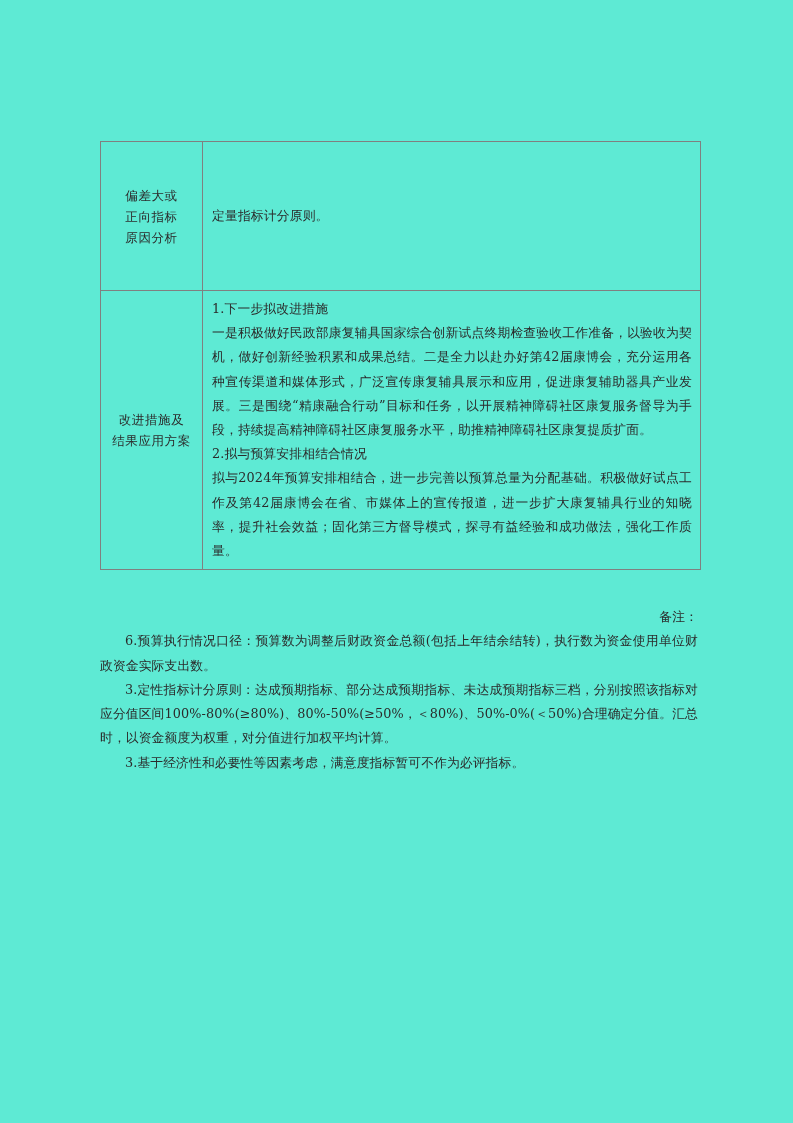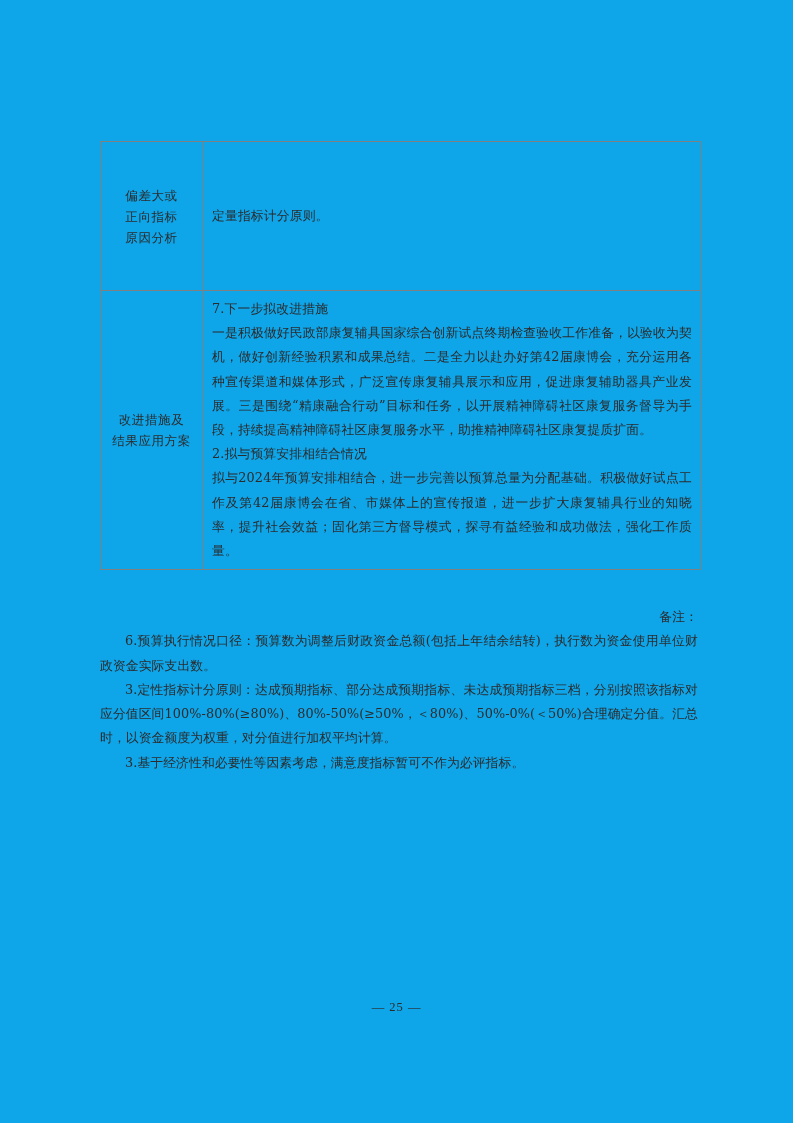--- a/index.html
+++ b/index.html
@@ -12,21 +12,21 @@
     height: 1123px;
     position: relative;
     font-family: "DejaVu Serif", "Liberation Serif", serif;
     color: #1a1a1a;
     overflow: hidden;
   }
 
   .page {
     position: absolute;
     inset: 0;
-    background: #0ea5e9;
+    background: #5eead4;
     padding-left: 36px;
   }
 
   
   .eval-table {
     position: absolute;
     left: 100px;
     top: 141px;
     width: 598px;
     border-collapse: collapse;
@@ -130,32 +130,31 @@
           <div class="reason-text">定量指标计分原则。</div>
         </td>
       </tr>
       <tr class="row-improve">
         <td class="col-label">
           <div>改进措施及</div>
           <div>结果应用方案</div>
         </td>
         <td class="col-body">
           <div class="body-inner">
-            <p>7.下一步拟改进措施</p>
+            <p>1.下一步拟改进措施</p>
             <p>一是积极做好民政部康复辅具国家综合创新试点终期检查验收工作准备，以验收为契机，做好创新经验积累和成果总结。二是全力以赴办好第42届康博会，充分运用各种宣传渠道和媒体形式，广泛宣传康复辅具展示和应用，促进康复辅助器具产业发展。三是围绕“精康融合行动”目标和任务，以开展精神障碍社区康复服务督导为手段，持续提高精神障碍社区康复服务水平，助推精神障碍社区康复提质扩面。</p>
             <p>2.拟与预算安排相结合情况</p>
             <p>拟与2024年预算安排相结合，进一步完善以预算总量为分配基础。积极做好试点工作及第42届康博会在省、市媒体上的宣传报道，进一步扩大康复辅具行业的知晓率，提升社会效益；固化第三方督导模式，探寻有益经验和成功做法，强化工作质量。</p>
           </div>
         </td>
       </tr>
     </tbody>
   </table>
 
   <div class="notes">
     <p class="note-head">备注：</p>
     <p class="note-item">6.预算执行情况口径：预算数为调整后财政资金总额(包括上年结余结转)，执行数为资金使用单位财政资金实际支出数。</p>
     <p class="note-item">3.定性指标计分原则：达成预期指标、部分达成预期指标、未达成预期指标三档，分别按照该指标对应分值区间100%-80%(≥80%)、80%-50%(≥50%，＜80%)、50%-0%(＜50%)合理确定分值。汇总时，以资金额度为权重，对分值进行加权平均计算。</p>
     <p class="note-item">3.基于经济性和必要性等因素考虑，满意度指标暂可不作为必评指标。</p>
   </div>
 
-  <div class="page-number">— 25 —</div>
 
 </div>
 
 </body></html>

